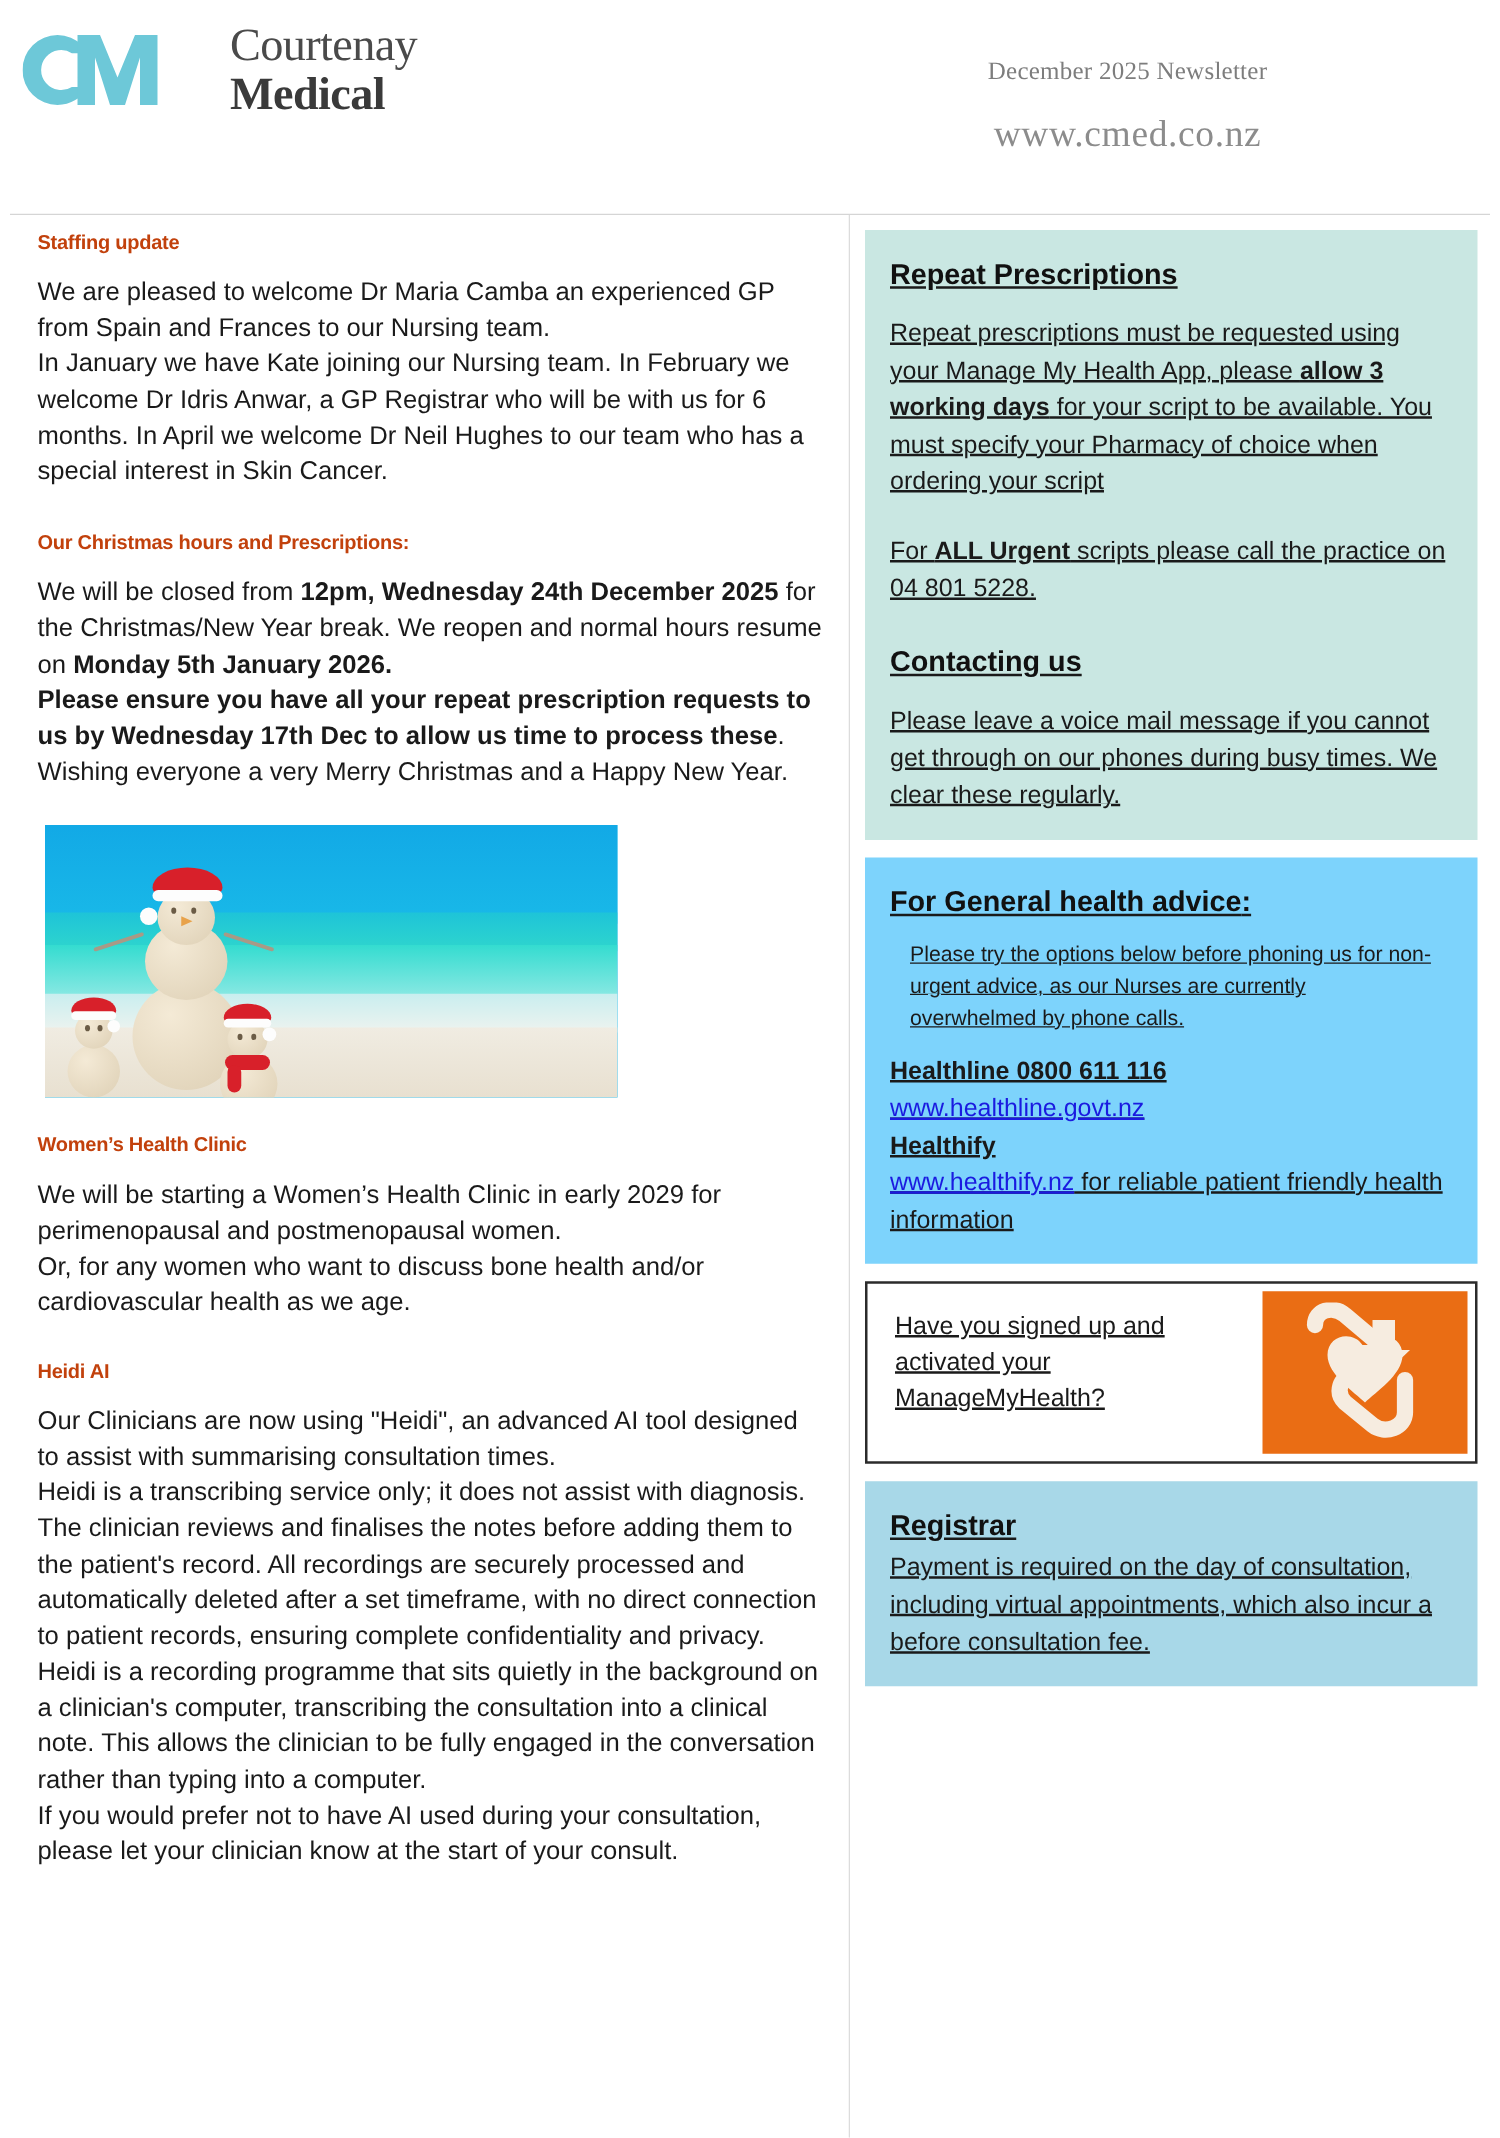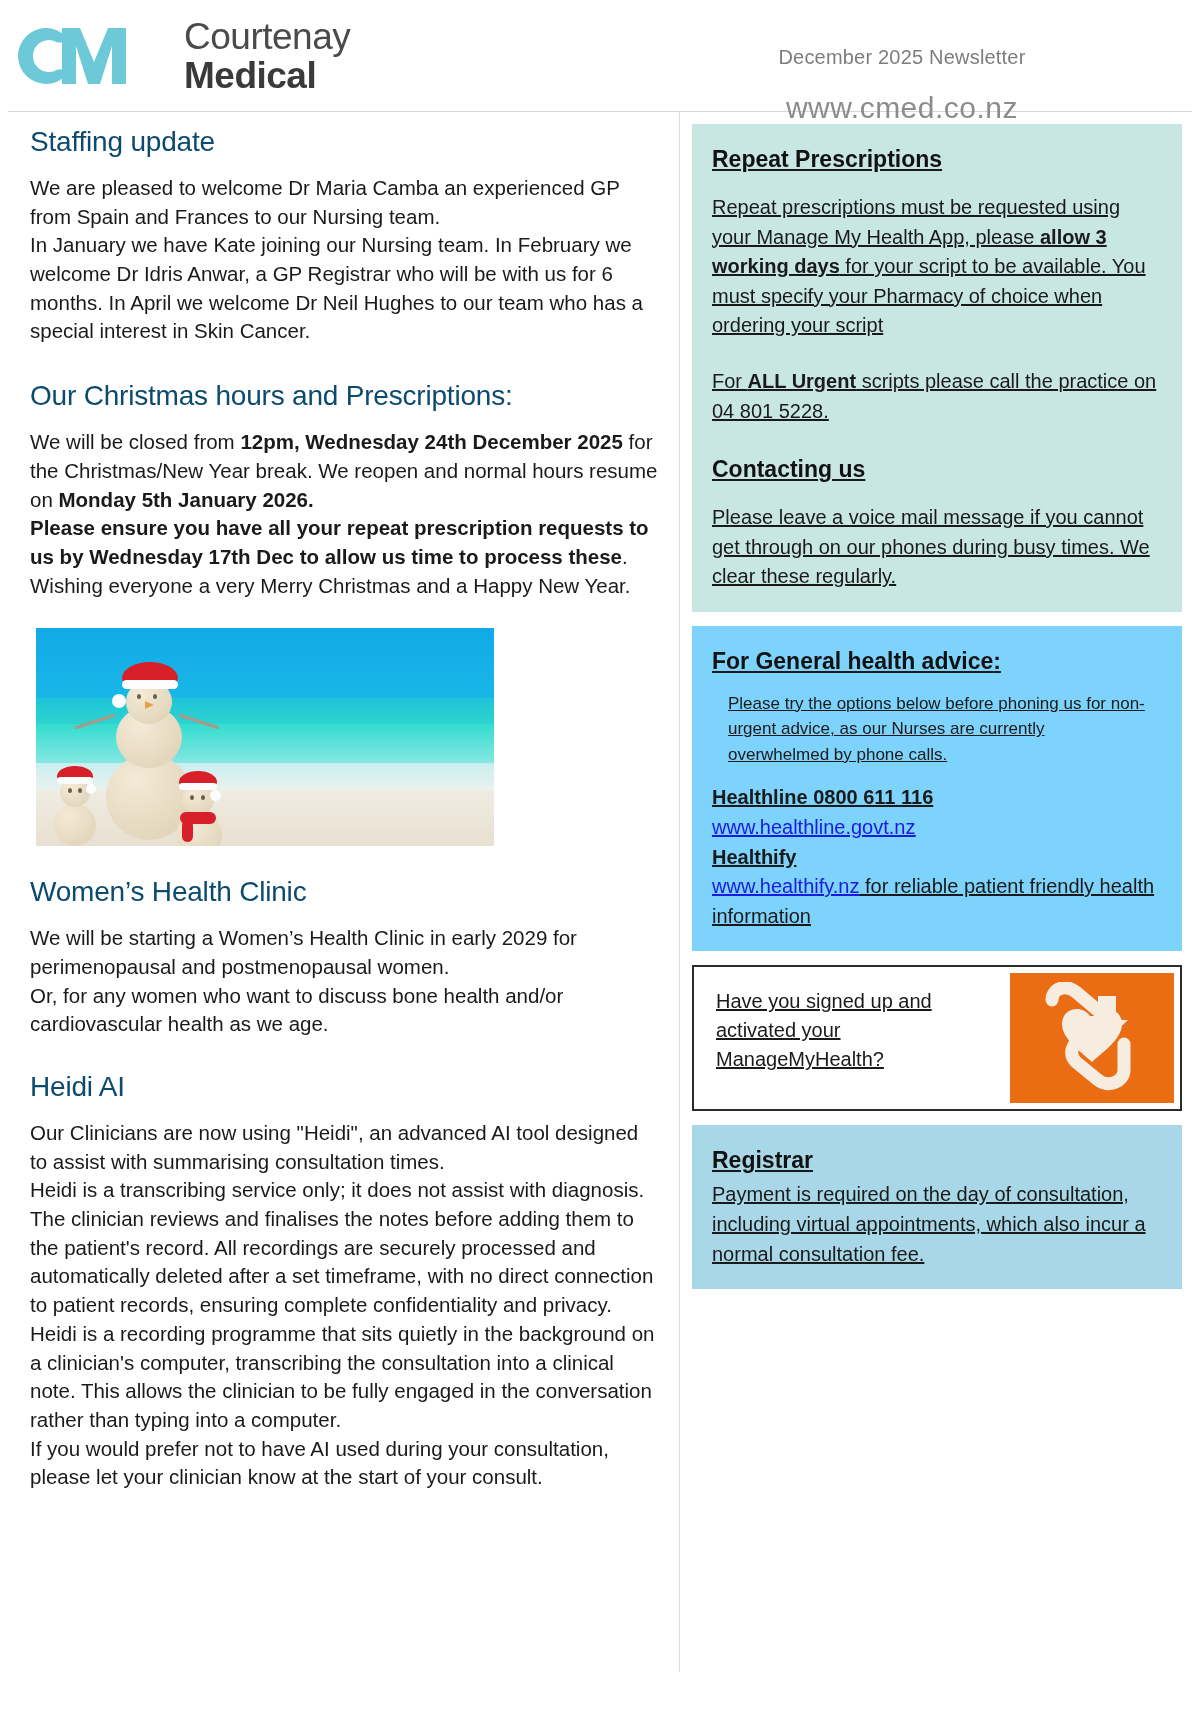--- a/index.html
+++ b/index.html
@@ -11,23 +11,24 @@
     width: 1200px; height: 1710px;
     font-family: "Liberation Sans", sans-serif;
     color: #1a1a1a;
     position: relative;
     overflow: hidden;
   }
 
   
   .header {
     position: relative;
-    height: 112px;
+    height: 172px;
     border-bottom: 1px solid #d5d5d5;
     margin: 0 8px 0 8px;
+    font-family: Liberation Serif, serif;
   }
   .logo-block {
     position: absolute;
     left: 10px; top: 16px;
     display: flex; align-items: center;
   }
   .logo-mark {
     width: 152px; height: 80px;
     position: relative;
     flex: none;
@@ -83,24 +84,24 @@
     border-right: 1px solid #dcdcdc;
     min-height: 1560px;
   }
   .col-right {
     width: 512px;
     padding: 12px 10px 0 12px;
     text-decoration: underline;
   }
 
   h2.sec {
-    font-size: 28px;
-    font-weight: normal;
+    font-size: 16px;
+    font-weight: bold;
     margin: 12px 0 16px 0;
-    color: #0c4a6e;
+    color: #c2410c;
     letter-spacing: -0.2px;
   }
   h2.sec.first { margin-top: 2px; }
   p.body {
     font-size: 20.5px;
     line-height: 1.40;
     margin: 0 0 0 0;
     color: #1a1a1a;
   }
   p.body + p.body { margin-top: 0; }
@@ -366,17 +367,17 @@
         <svg width="120" height="112" viewBox="0 0 120 112">
           <path d="M20 18 C20 6 34 2 44 10 L70 32 C80 40 76 54 64 56 L50 58 C40 60 36 72 44 80 L66 98 C76 106 92 100 92 88 L92 62" fill="none" stroke="#f6ece0" stroke-width="13" stroke-linecap="round"></path>
           <path d="M58 34 C50 22 30 26 30 42 C30 58 52 72 60 80 C68 72 90 58 90 42 C90 26 70 22 62 34 Z" fill="#f6ece0"></path>
           <path d="M66 14 L84 14 L84 38 L96 38 L75 58 L54 38 L66 38 Z" fill="#f6ece0"></path>
         </svg>
       </div>
     </div>
 
     <div class="box box-blue">
       <h3>Registrar</h3>
-      <p>Payment is required on the day of consultation, including virtual appointments, which also incur a normal consultation fee.</p>
+      <p>Payment is required on the day of consultation, including virtual appointments, which also incur a before consultation fee.</p>
     </div>
 
   </div>
 </div>
 
 </body></html>

